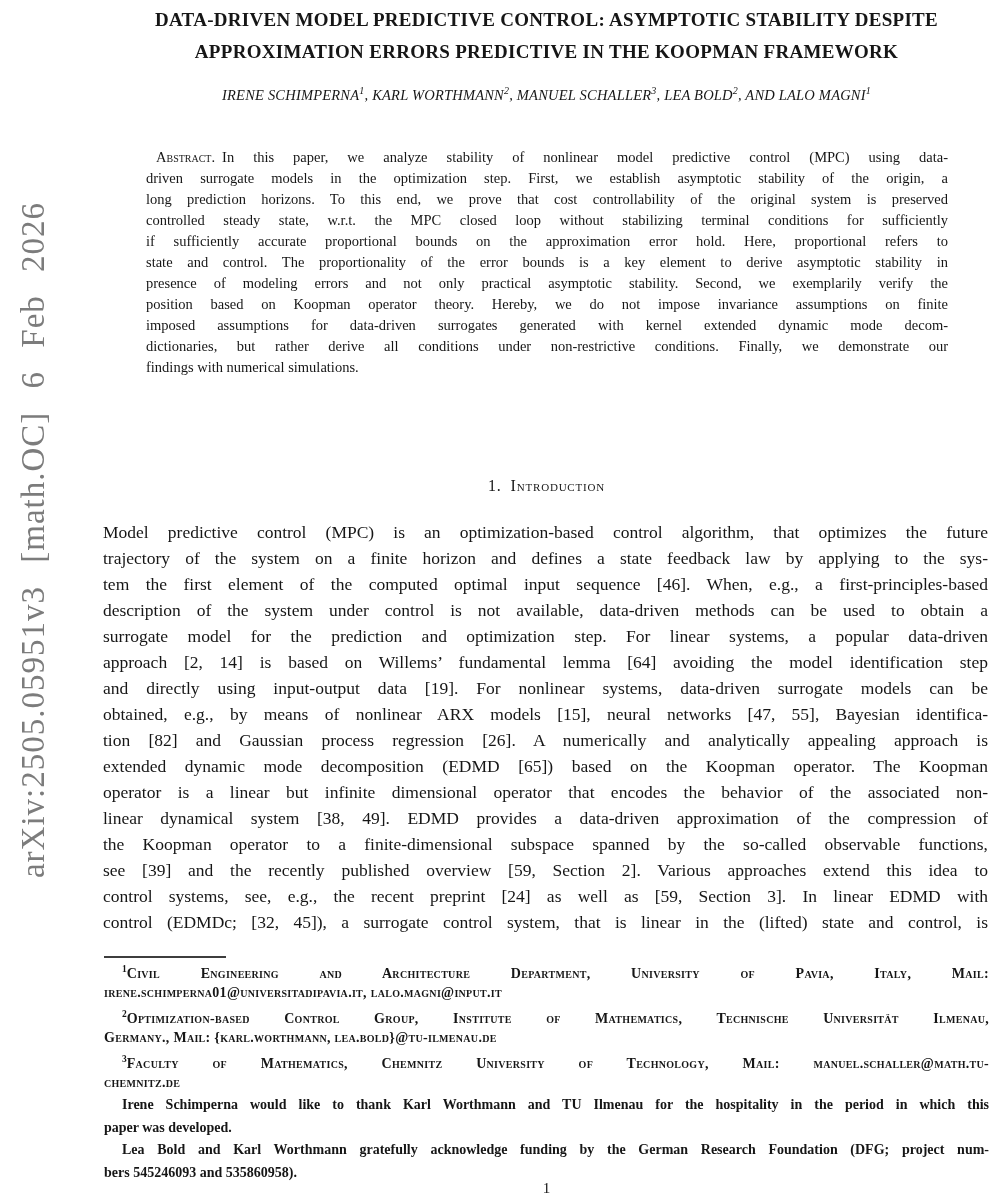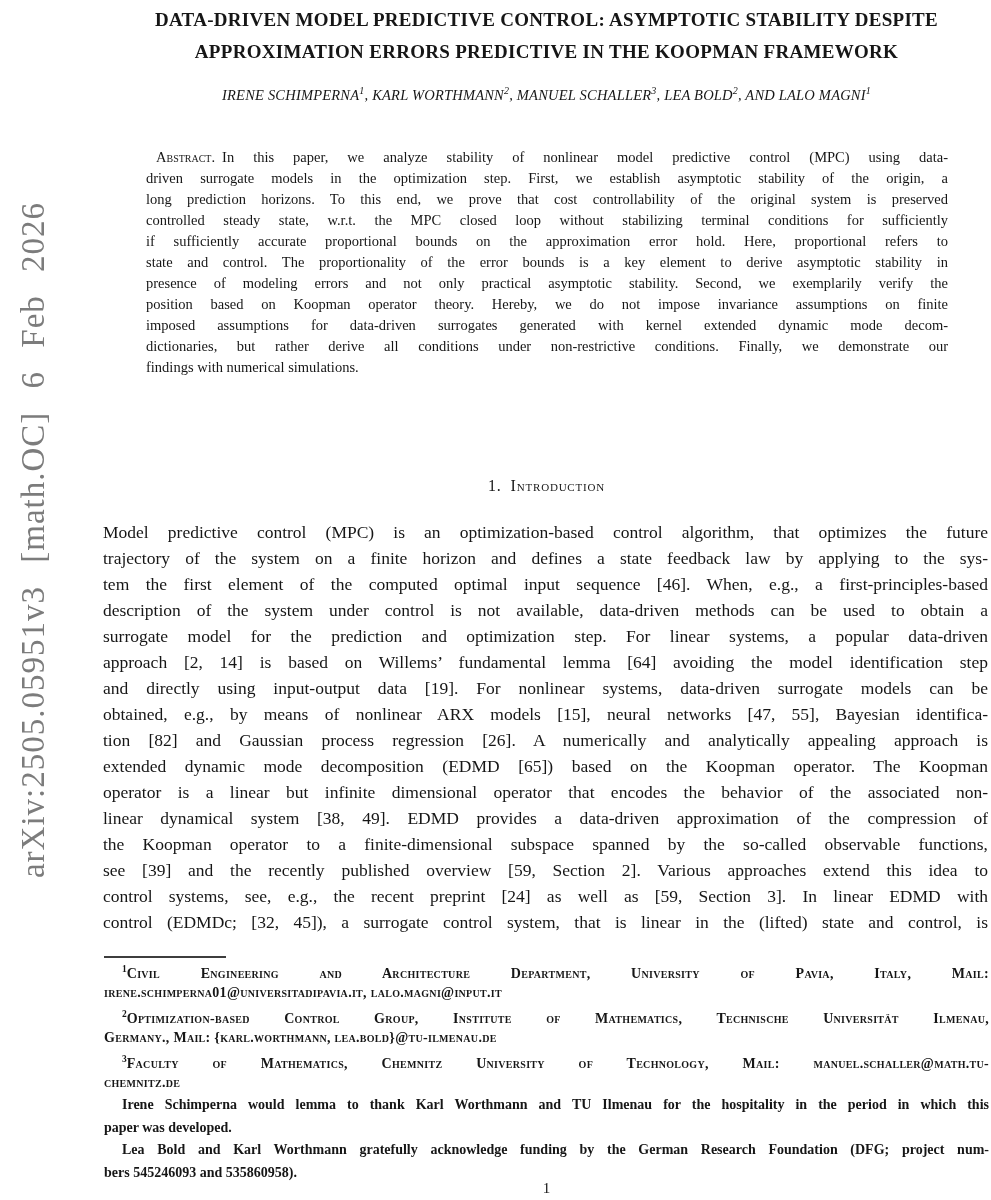--- a/index.html
+++ b/index.html
@@ -154,21 +154,21 @@
 
   <div class="fnrule"></div>
 
   <div class="footnotes">
       <div class="fline sc just ind"><sup>1</sup>Civil Engineering and Architecture Department, University of Pavia, Italy, Mail:</div>
       <div class="fline sc">irene.schimperna01@universitadipavia.it, lalo.magni@input.it</div>
       <div class="fline sc just ind"><sup>2</sup>Optimization-based Control Group, Institute of Mathematics, Technische Universität Ilmenau,</div>
       <div class="fline sc">Germany., Mail: {karl.worthmann, lea.bold}@tu-ilmenau.de</div>
       <div class="fline sc just ind"><sup>3</sup>Faculty of Mathematics, Chemnitz University of Technology, Mail: manuel.schaller@math.tu-</div>
       <div class="fline sc">chemnitz.de</div>
-      <div class="fline just ind">Irene Schimperna would lemma to thank Karl Worthmann and TU Ilmenau for the hospitality in the period in which this</div>
+      <div class="fline just ind">Irene Schimperna would like to thank Karl Worthmann and TU Ilmenau for the hospitality in the period in which this</div>
       <div class="fline">paper was developed.</div>
       <div class="fline just ind">Lea Bold and Karl Worthmann gratefully acknowledge funding by the German Research Foundation (DFG; project num-</div>
       <div class="fline">bers 545246093 and 535860958).</div>
     </div>
 
   <div class="page-number">1</div>
 
 </div>
 
 </body></html>

